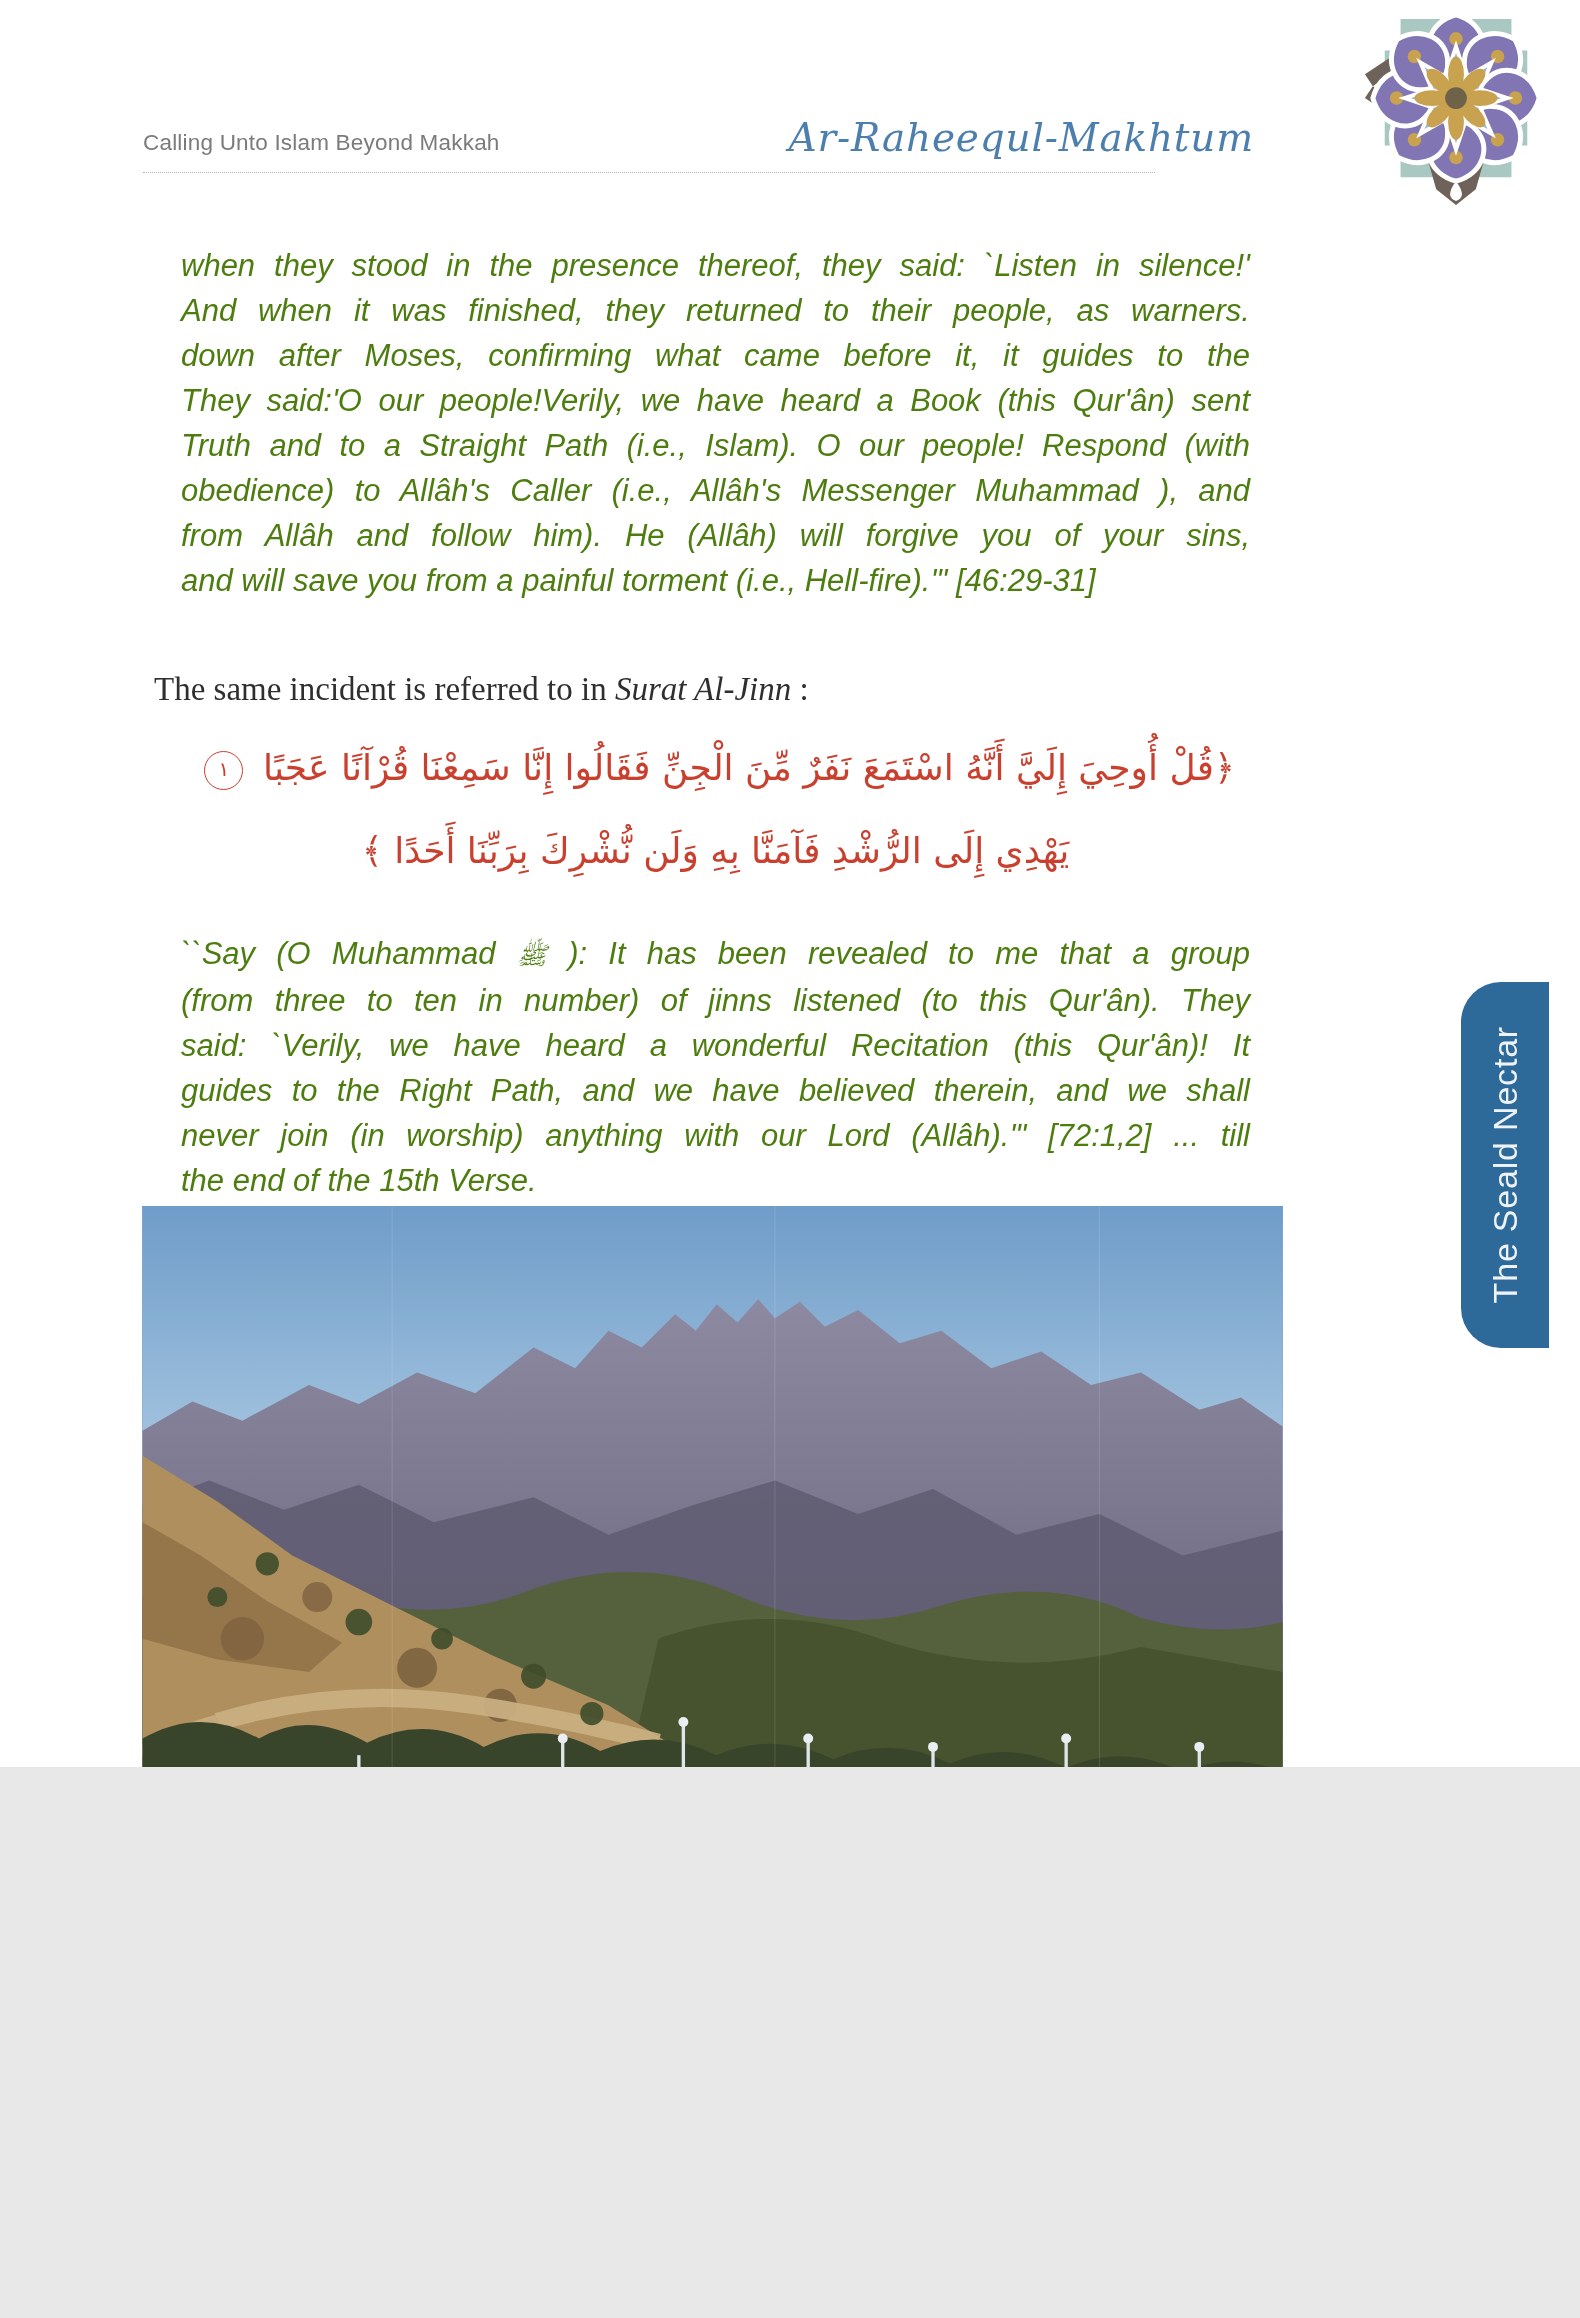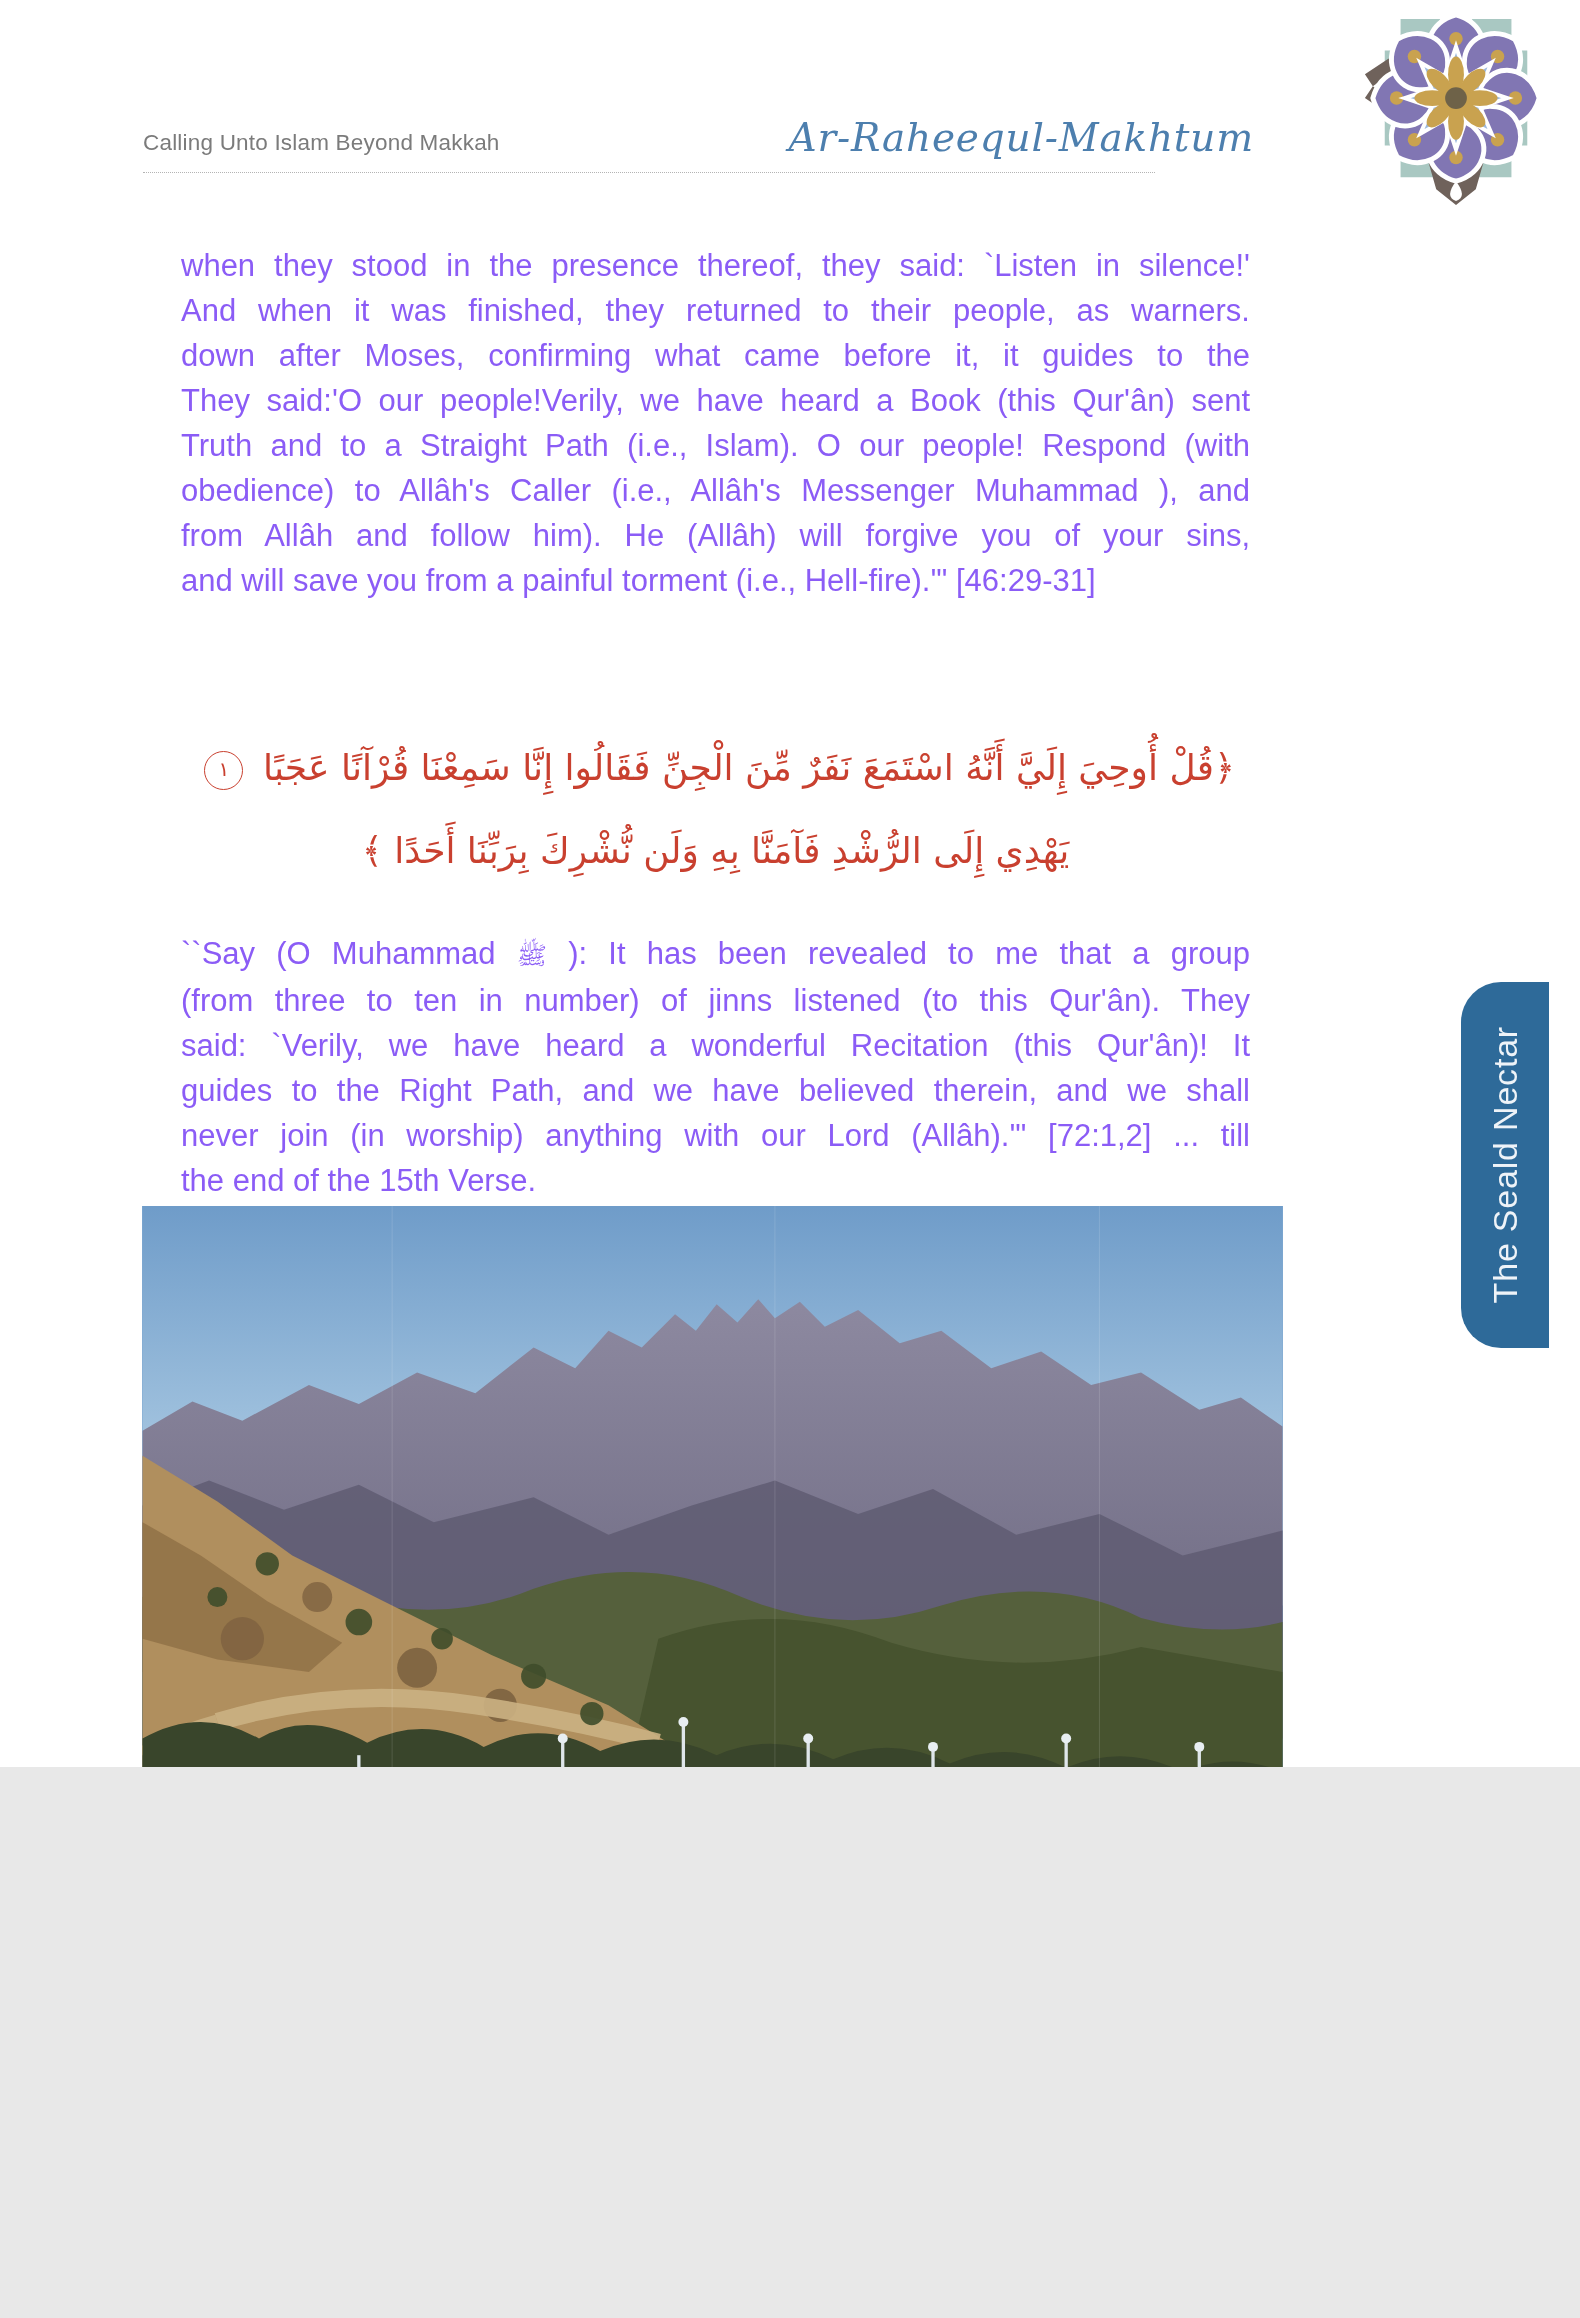--- a/index.html
+++ b/index.html
@@ -18,22 +18,22 @@
   }
   .hdr-script{
     position:absolute; left:754px; top:115px; width:500px; text-align:right;
     font-family:"DejaVu Serif", serif; font-style:italic;
     font-size:39px; color:#4d7fae; letter-spacing:0.8px;
   }
   .ornament{ position:absolute; left:1347px; top:6.7px; width:218px; height:198px; }
   
   .col{ position:absolute; left:181px; width:1069px; }
   .bline{
-    font-size:31px; line-height:45px; color:#8b5cf6;
-    text-align:justify; text-align-last:justify; white-space:normal;
+    font-size:31px; line-height:45px; color:#4d7c0f;
+    text-align:justify; text-align-last:justify; white-space:normal;font-style:italic;
   }
   .bline.last{ text-align-last:left; }
   .intro{
     position:absolute; left:154px; top:671px; width:1099px;
     font-family:"Liberation Serif", serif; font-size:33px; color:#2f2f2f;
   }
   .intro i{ font-style:italic; }
   
   .verse{
     position:absolute; left:181px; top:726px; width:1069px;
@@ -176,20 +176,23 @@
     <div class="bline">when they stood in the presence thereof, they said: `Listen in silence!'</div>
     <div class="bline">And when it was finished, they returned to their people, as warners.</div>
     <div class="bline">down after Moses, confirming what came before it, it guides to the</div>
     <div class="bline">They said:'O our people!Verily, we have heard a Book (this Qur'ân) sent</div>
     <div class="bline">Truth and to a Straight Path (i.e., Islam). O our people! Respond (with</div>
     <div class="bline">obedience) to Allâh's Caller (i.e., Allâh's Messenger Muhammad ), and</div>
     <div class="bline">from Allâh and follow him). He (Allâh) will forgive you of your sins,</div>
     <div class="bline last">and will save you from a painful torment (i.e., Hell-fire).'" [46:29-31]</div>
   </div>
 
+  <div class="intro">
+    <span>The same incident is referred to in </span><i>Surat Al-Jinn</i><span> :</span>
+  </div>
 
   <div class="verse">
     <div class="vline">
       <span>﴿قُلْ أُوحِيَ إِلَيَّ أَنَّهُ اسْتَمَعَ نَفَرٌ مِّنَ الْجِنِّ فَقَالُوا إِنَّا سَمِعْنَا قُرْآنًا عَجَبًا</span>
       <span class="ayah-circle">١</span>
     </div>
     <div class="vline">يَهْدِي إِلَى الرُّشْدِ فَآمَنَّا بِهِ وَلَن نُّشْرِكَ بِرَبِّنَا أَحَدًا ﴾</div>
   </div>
 
   <div class="col" style="top:931px">

